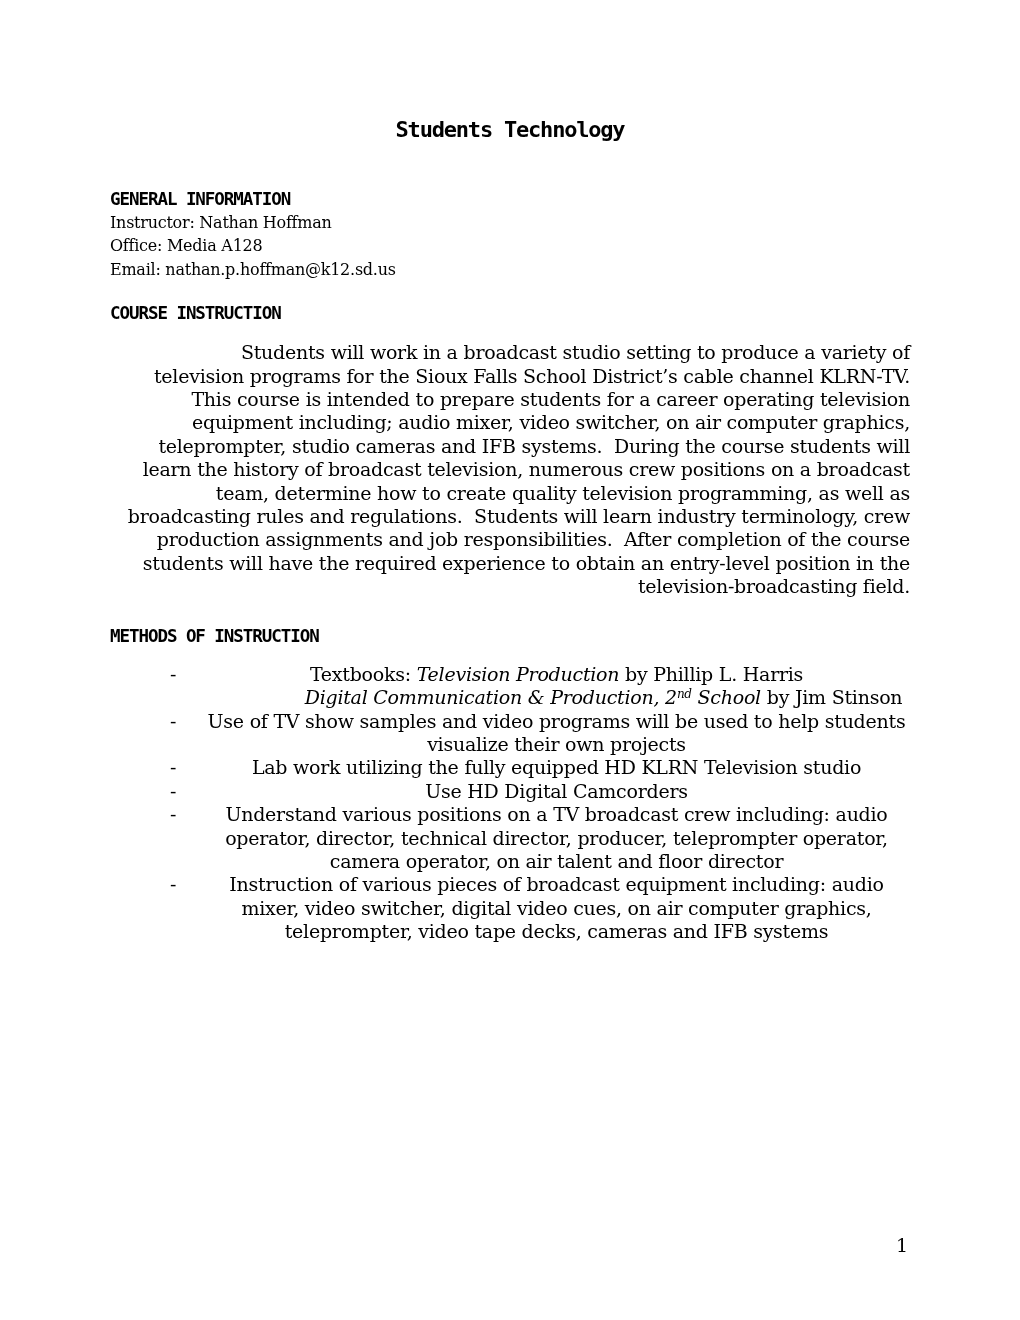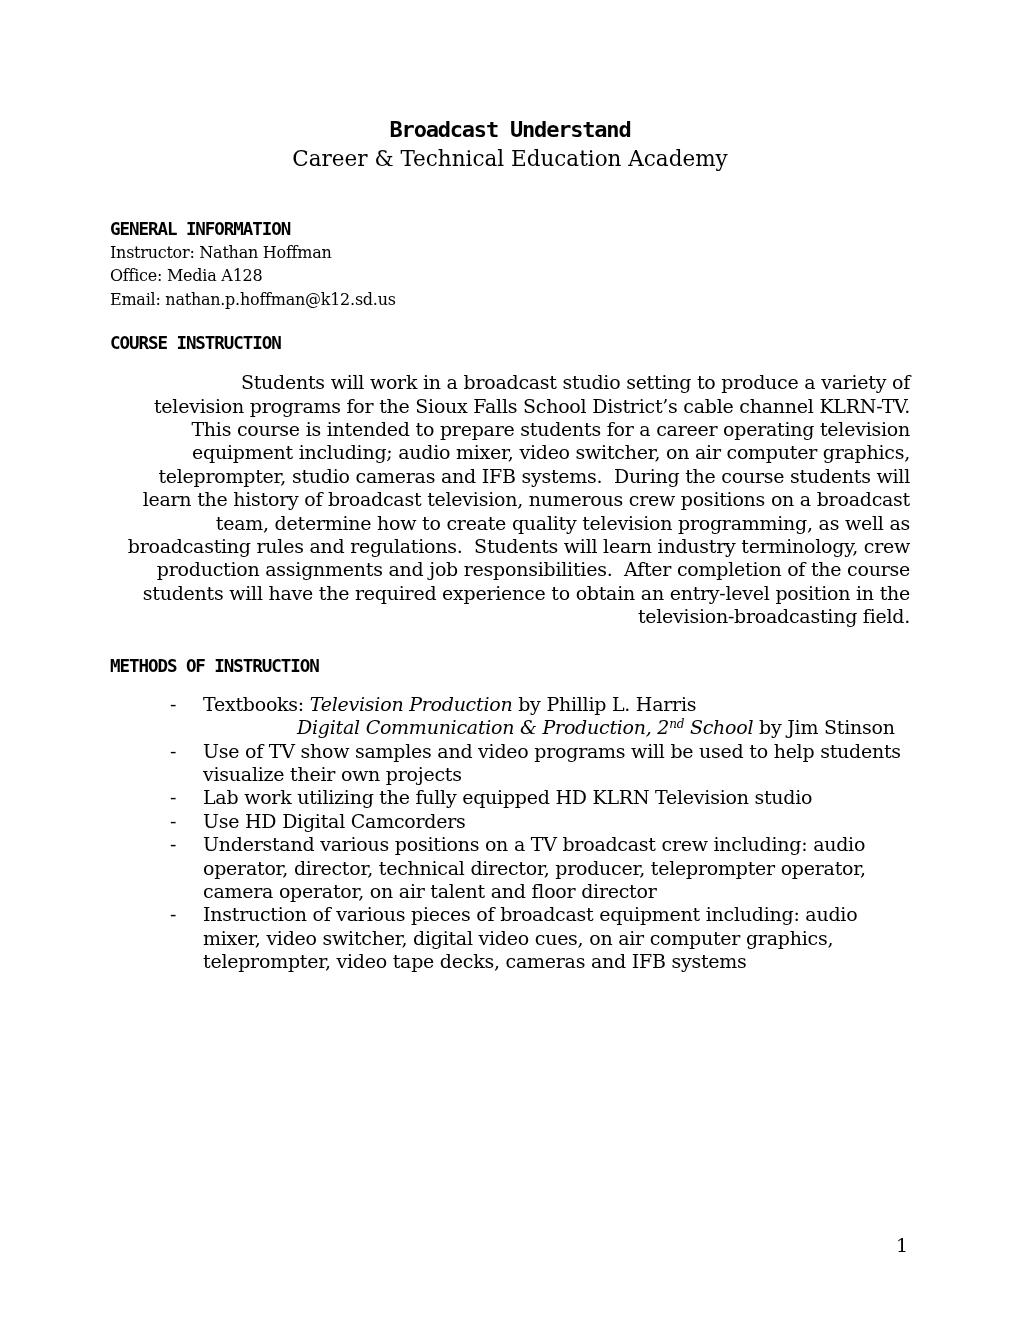--- a/index.html
+++ b/index.html
@@ -81,20 +81,21 @@
     display: flex;
     align-items: flex-start;
   }
   .dash {
     flex: 0 0 33px;
     width: 33px;
   }
   .li-text {
     flex: 1 1 auto;
     white-space: pre-wrap;
+    text-align: center;
   }
   .book-line2 {
     display: block;
     padding-left: 94px;
   }
   .italic { font-style: italic; }
   .sup {
     font-style: italic;
     font-size: 12px;
     line-height: 0;
@@ -108,22 +109,21 @@
     font-size: 19px;
     line-height: 23px;
   }
 </style>
 </head>
 <body>
 
 <div class="page">
   <div class="content">
 
-    <h1 class="doc-title">Broadcast Understand</h1>
-    <h2 class="doc-subtitle">Career &amp; Technical Education Academy</h2>
+    <h1 class="doc-title">Students Technology</h1>
 
     <section>
       <h3 class="sec-heading general">GENERAL INFORMATION</h3>
       <p class="info-line">Instructor: Nathan Hoffman</p>
       <p class="info-line">Office: Media A128</p>
       <p class="info-line">Email: nathan.p.hoffman@k12.sd.us</p>
     </section>
 
     <section>
       <h3 class="sec-heading course">COURSE INSTRUCTION</h3>

